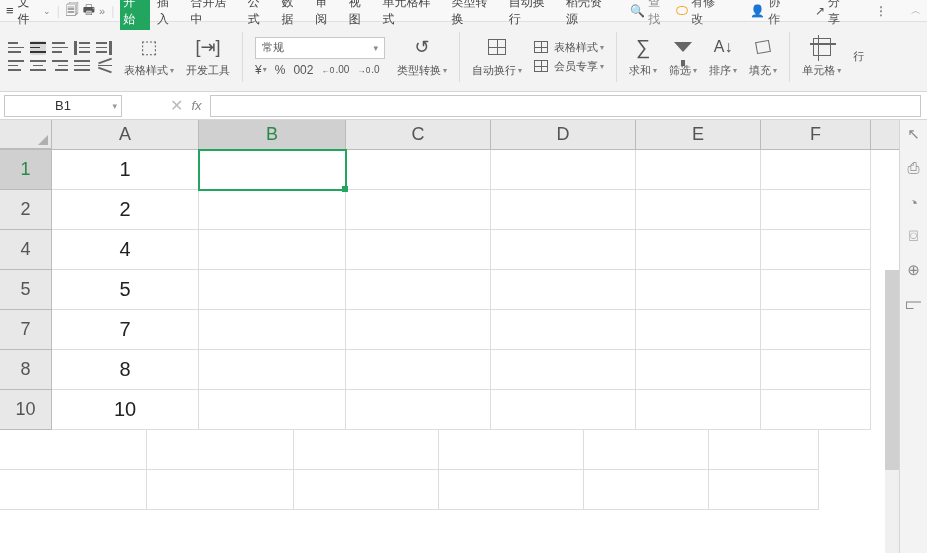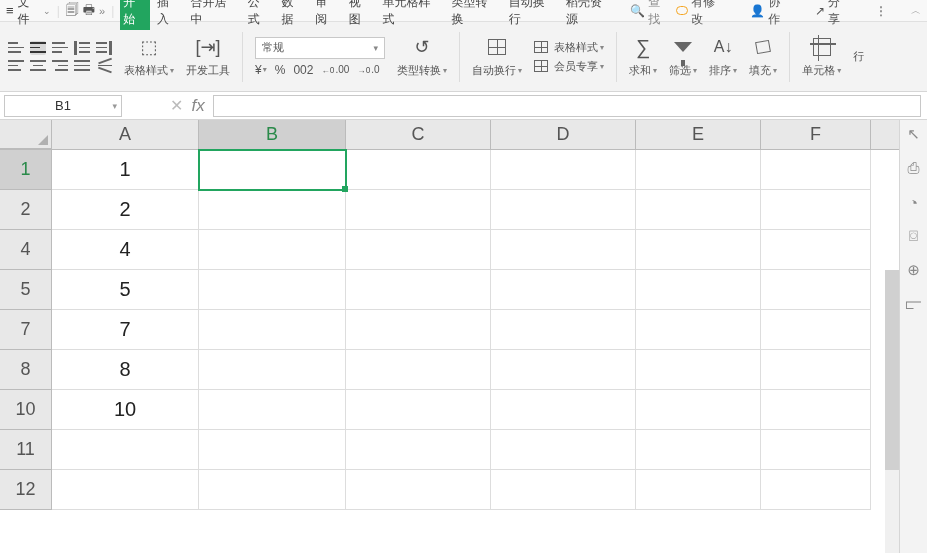--- a/index.html
+++ b/index.html
@@ -52,21 +52,21 @@
 .crop-ic { width: 18px; height: 18px; border: 1.5px solid #666; position: relative; }
 .crop-ic::before, .crop-ic::after { content: ""; position: absolute; background: #666; }
 .crop-ic::before { left: 4px; top: -4px; width: 1.5px; height: 26px; }
 .crop-ic::after { top: 4px; left: -4px; height: 1.5px; width: 26px; }
 
 
 .formula-row { height: 28px; border-bottom: 1px solid #d6d6d6; display: flex; align-items: center; gap: 8px; padding-right: 6px; background: #fff; }
 .name-box { width: 118px; height: 22px; border: 1px solid #c8c8c8; display: flex; align-items: center; justify-content: center; font-size: 13px; color: #333; position: relative; margin-left: 4px; }
 .name-box .dd { position: absolute; right: 4px; font-size: 9px; color: #999; }
 .fx-area { display: flex; align-items: center; gap: 8px; margin-left: 40px; }
-.fx-icon { font-size: 17px; font-style: italic; color: #888; }
+.fx-icon { font-size: 13px; font-style: italic; color: #888; }
 .formula-input { flex: 1; height: 22px; border: 1px solid #c8c8c8; }
 
 
 .grid-wrap { display: flex; height: calc(100% - 120px); position: relative; }
 .grid-main { flex: 1; position: relative; overflow: hidden; }
 .col-headers { display: flex; height: 30px; background: #e8e8e8; border-bottom: 1px solid #bbb; }
 .corner { width: 52px; background: #e8e8e8; border-right: 1px solid #bbb; border-bottom: 1px solid #bbb; position: relative; }
 .corner::after { content: ""; position: absolute; right: 3px; bottom: 3px; width: 0; height: 0; border-left: 10px solid transparent; border-bottom: 10px solid #b0b0b0; }
 .col-h { border-right: 1px solid #bbb; display: flex; align-items: center; justify-content: center; font-size: 18px; color: #555; }
 .col-h.sel { background: #d0d0d0; color: #2a8a4a; }
@@ -377,30 +377,28 @@
         <div class="row">
           <div class="row-h">10</div>
           <div class="cell colA">10</div>
           <div class="cell colB"></div>
           <div class="cell colC"></div>
           <div class="cell colD"></div>
           <div class="cell colE"></div>
           <div class="cell colF"></div>
         </div>
         <div class="row">
-          <div class="row-h">11</div>
           <div class="cell colA"></div>
           <div class="cell colB"></div>
           <div class="cell colC"></div>
           <div class="cell colD"></div>
           <div class="cell colE"></div>
           <div class="cell colF"></div>
         </div>
         <div class="row">
-          <div class="row-h">12</div>
           <div class="cell colA"></div>
           <div class="cell colB"></div>
           <div class="cell colC"></div>
           <div class="cell colD"></div>
           <div class="cell colE"></div>
           <div class="cell colF"></div>
         </div>
       </div>
   </div>
   <div class="vscroll">

